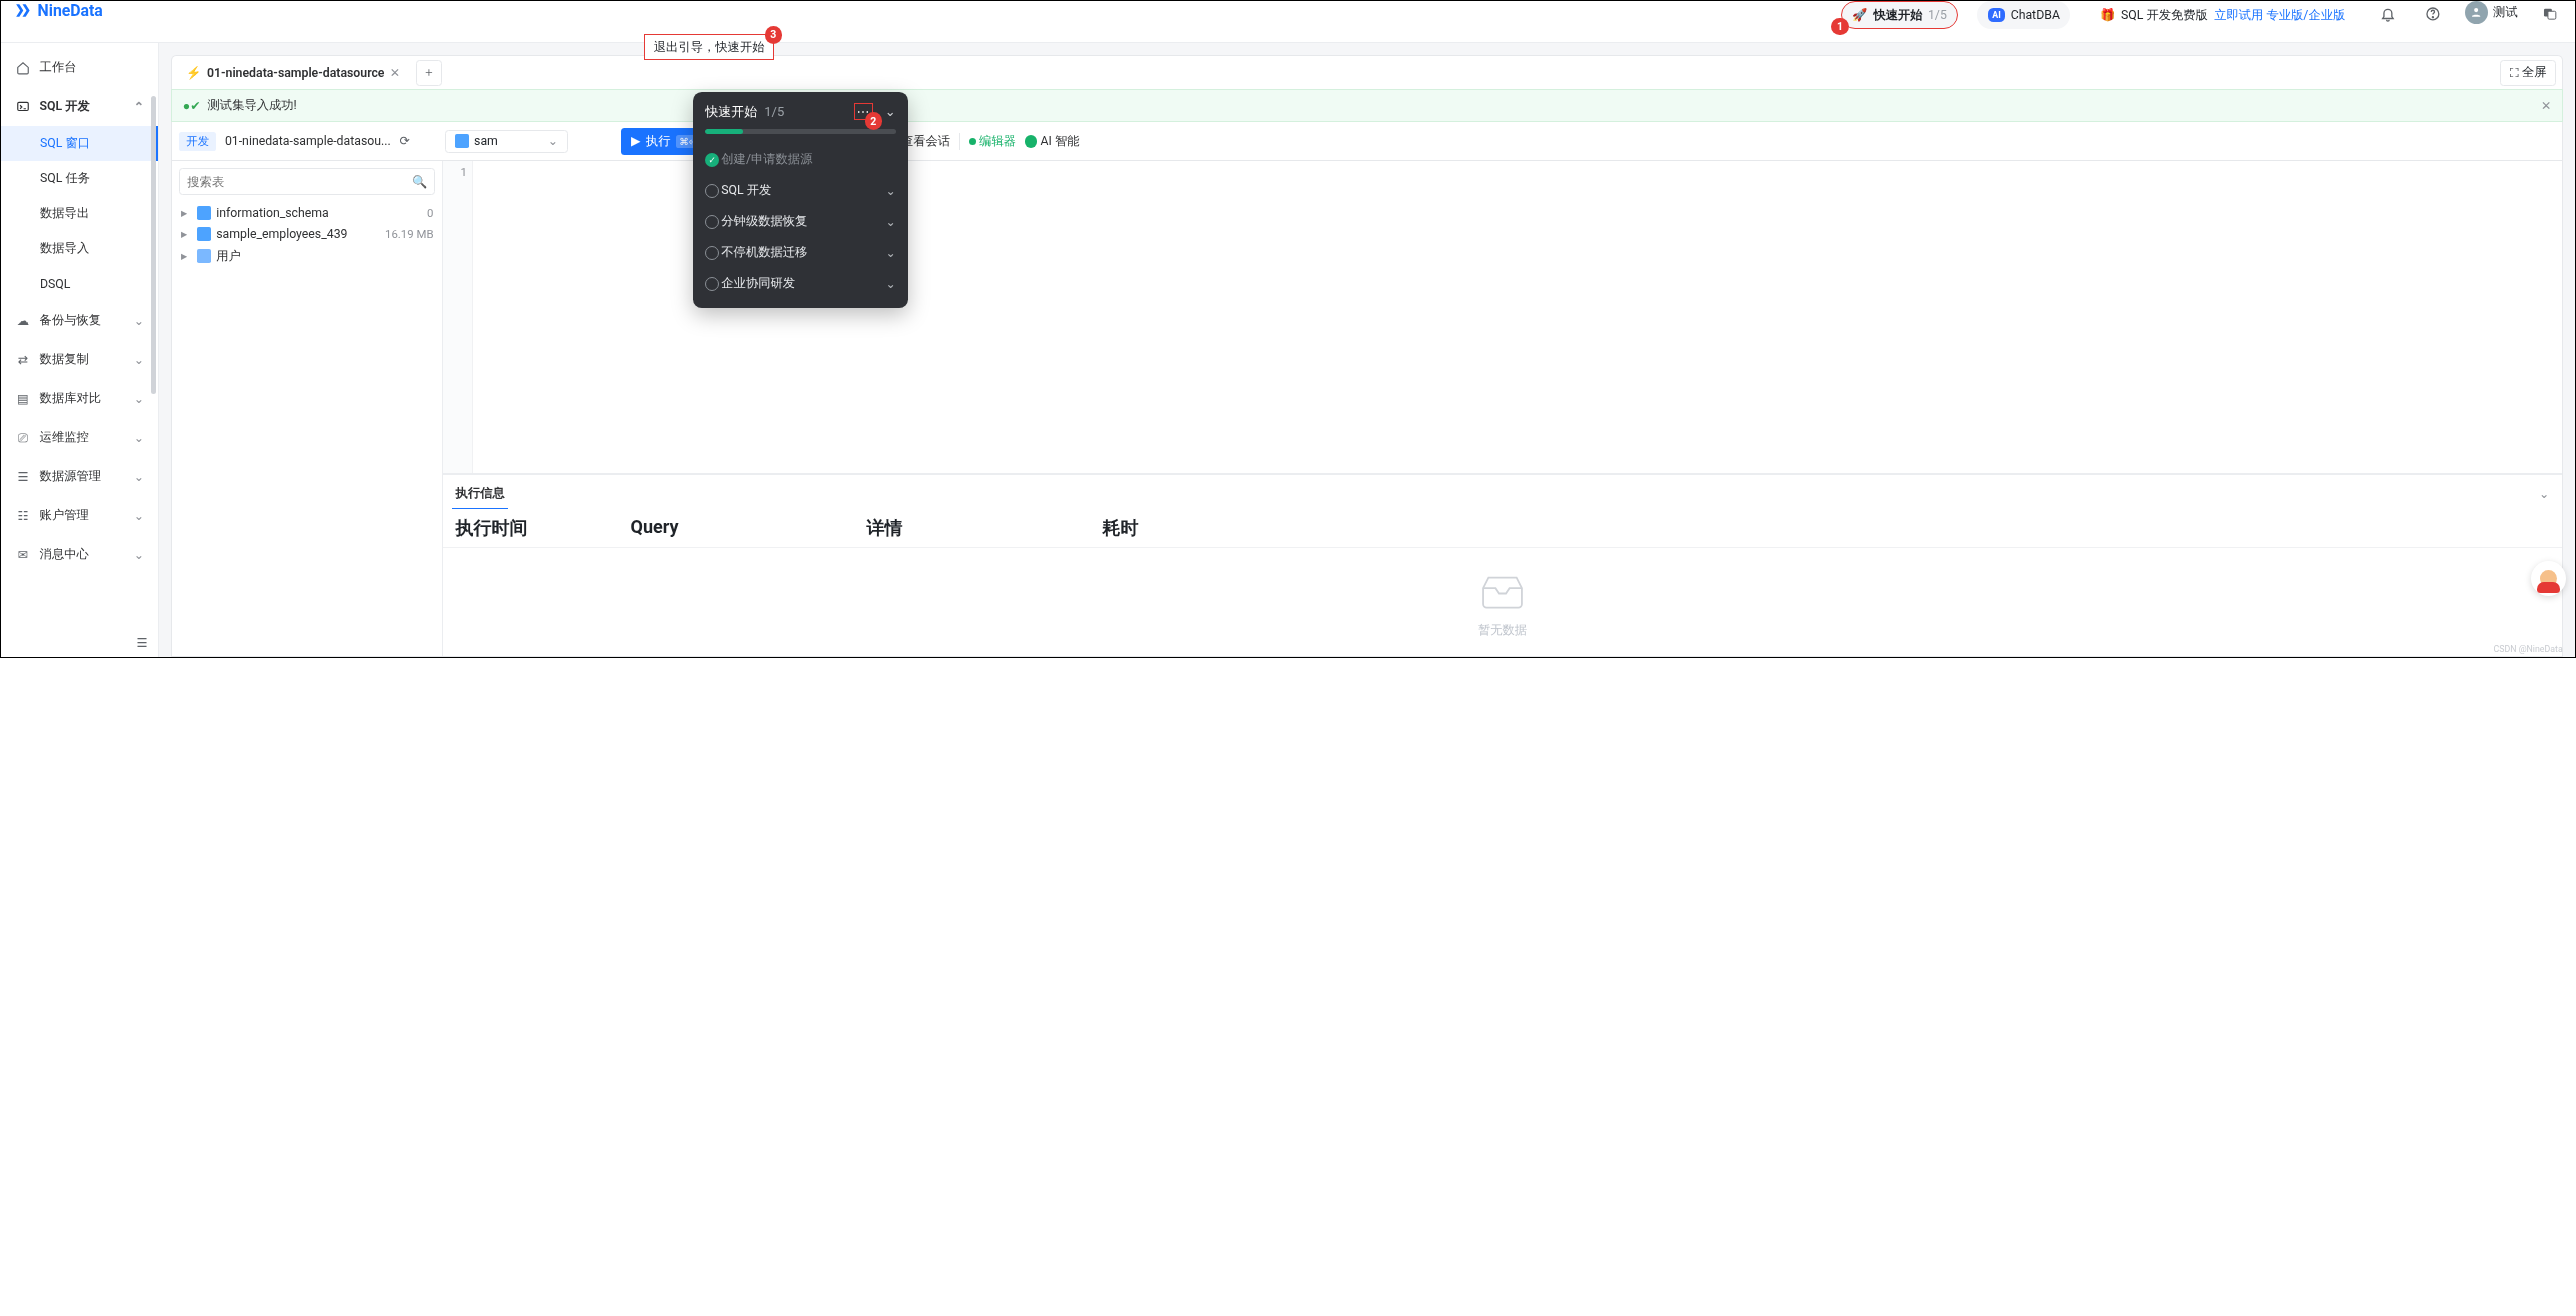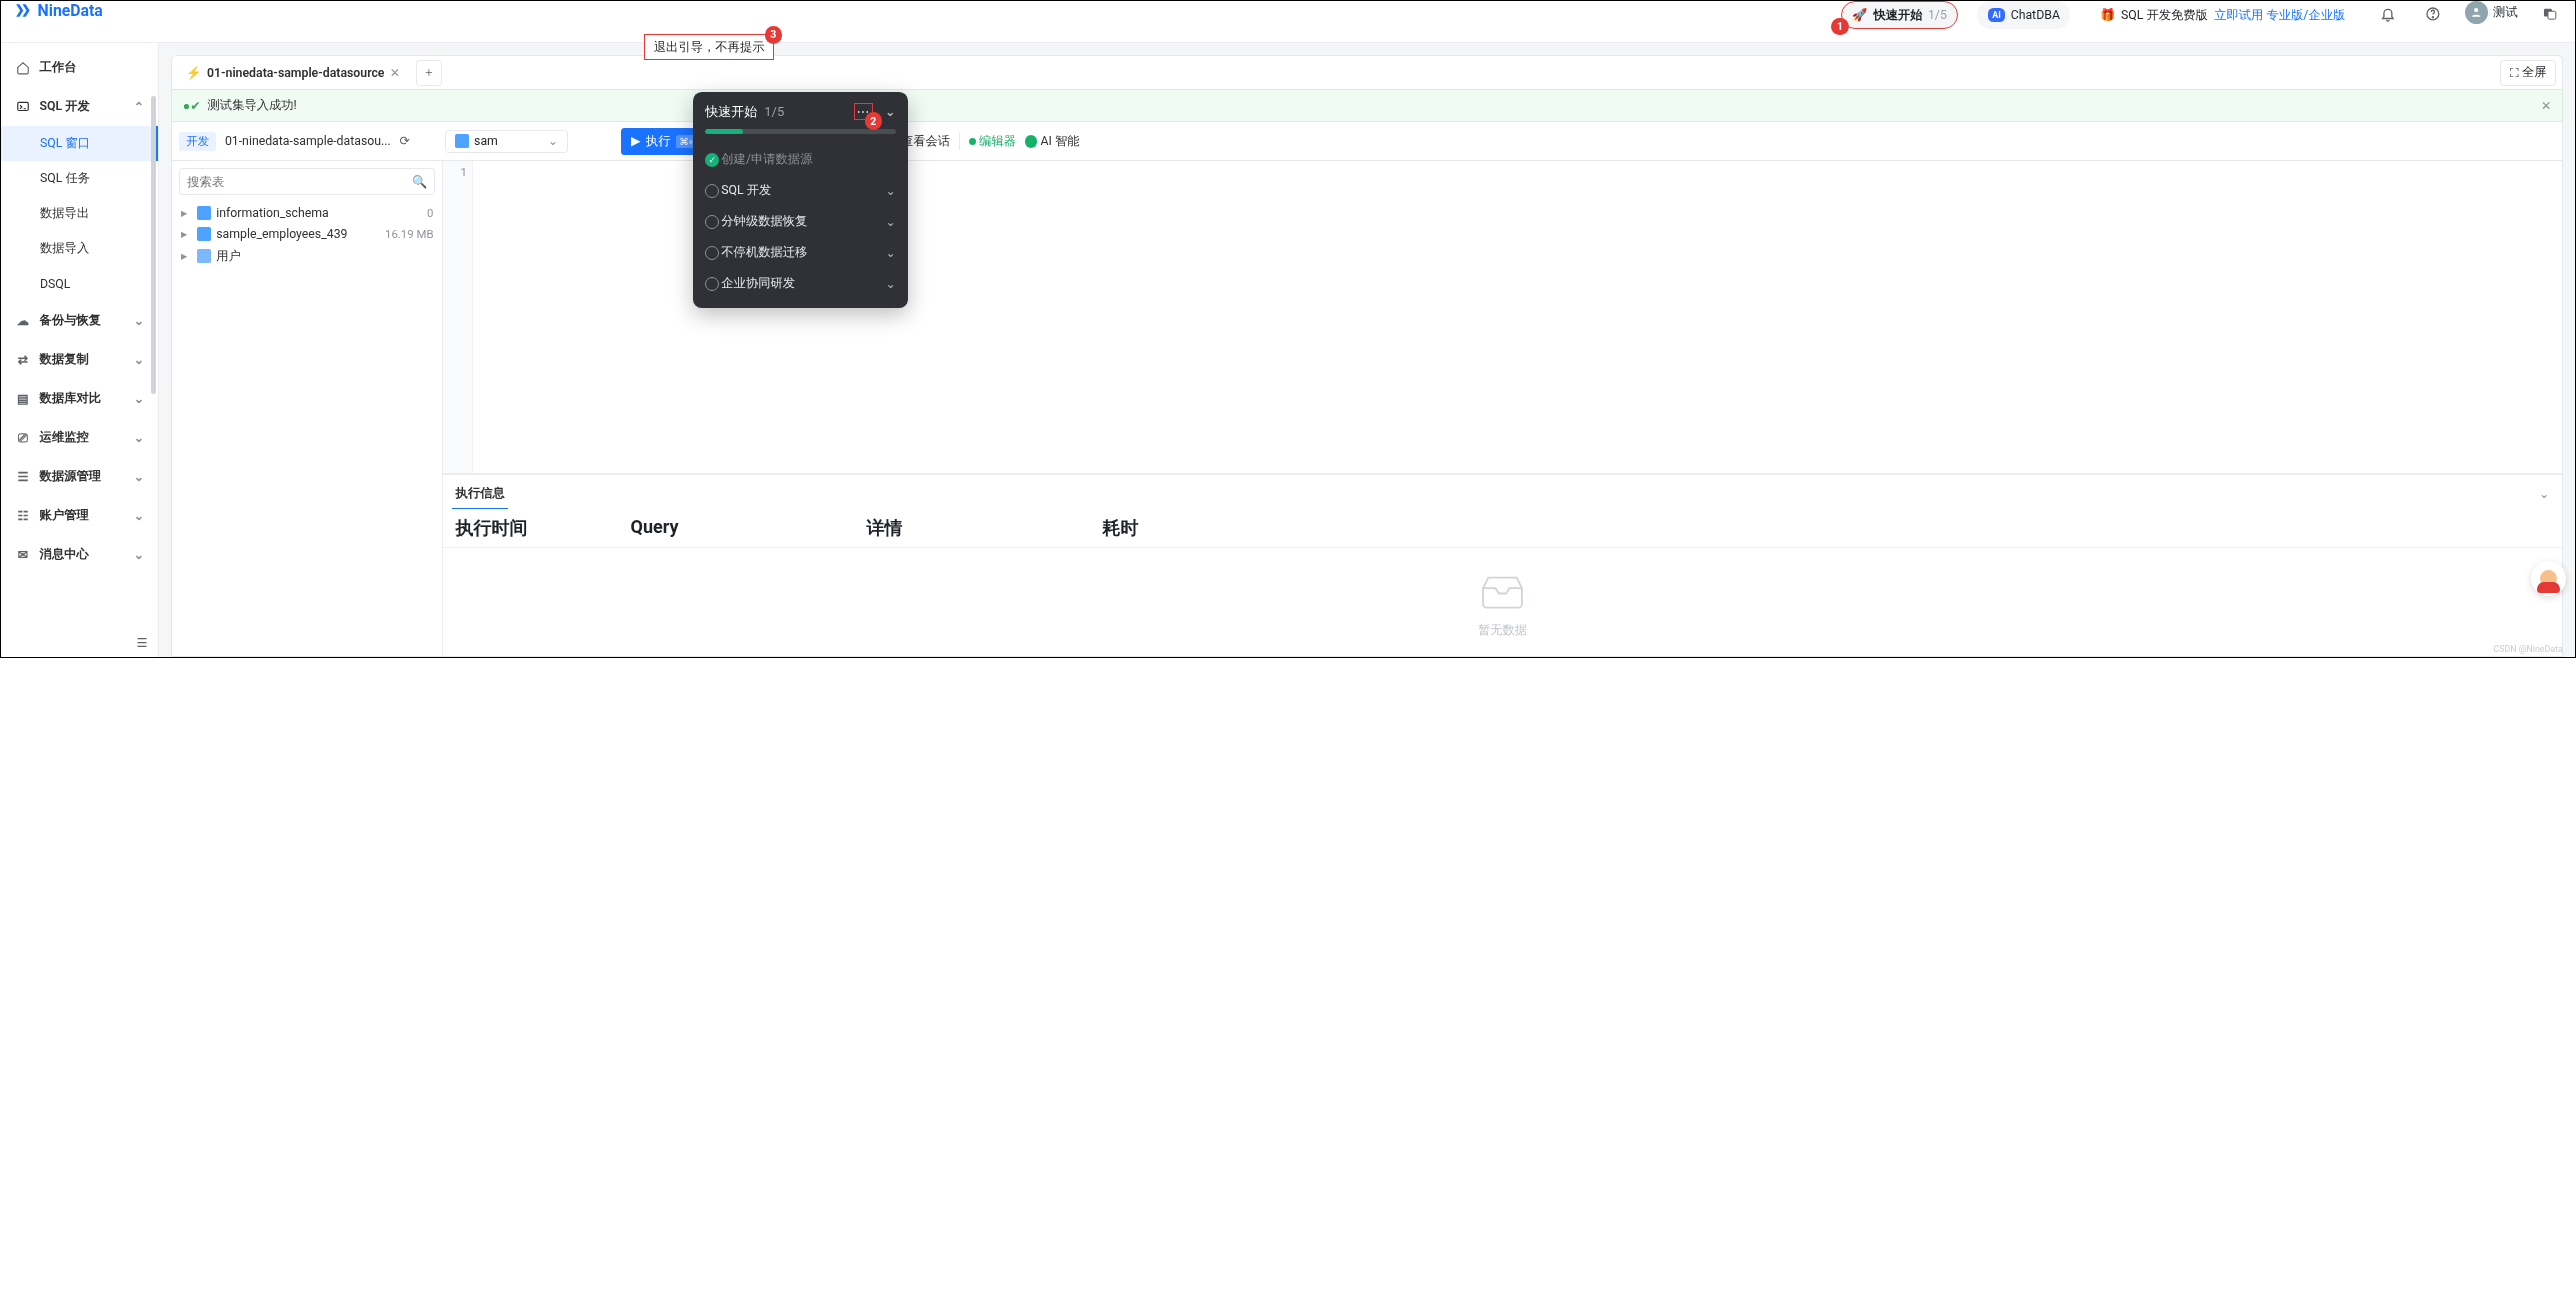--- a/index.html
+++ b/index.html
@@ -22,21 +22,21 @@
 
 .redbox { border: 1.8px solid #e53935; position: relative; }
 .numdot { position: absolute; width: 17.5px; height: 17.5px; background: #e53935; color: #fff; border-radius: 50%; font-size: 10.5px; display: flex; align-items: center; justify-content: center; font-weight: 700; }
 
 .tooltip { position: absolute; top: 33px; left: 643px; background: #fff; border: 1.8px solid #e53935; padding: 3.5px 8.8px; font-size: 12.3px; z-index: 30; }
 .tooltip .numdot { top: -8.8px; right: -8.8px; }
 
 
 .body { display: flex; flex: 1; min-height: 0; }
 .sb { width: 158px; border-right: 0.9px solid #ebedf0; display: flex; flex-direction: column; padding-top: 5.3px; position: relative; }
-.sb-item { display: flex; align-items: center; gap: 8.8px; height: 39px; padding: 0 14px; color: #303133; cursor: pointer; font-size: 12.3px; font-weight: bold; }
+.sb-item { display: flex; align-items: center; gap: 8.8px; height: 39px; padding: 0 14px; color: #303133; cursor: pointer; font-size: 12.3px; }
 .sb-item .chev { margin-left: auto; color: #909399; }
 .sb-sub { padding-left: 39px; height: 35px; display: flex; align-items: center; font-size: 12.3px; color: #303133; cursor: pointer; }
 .sb-sub.active { color: #1a73ff; background: #eaf2ff; border-right: 2.6px solid #1a73ff; }
 .sb-ico { width: 15.8px; height: 15.8px; color: #5f6368; display: inline-flex; align-items: center; justify-content: center; }
 .sb-scroll { position: absolute; right: 1.8px; top: 53px; width: 5.3px; height: 298px; background: #d0d3d8; border-radius: 2.6px; }
 .sb-collapse { position: absolute; bottom: 7px; right: 10.5px; color: #5f6368; }
 
 
 .main { flex: 1; background: #f5f6f8; display: flex; flex-direction: column; min-width: 0; padding: 12.3px 12.3px 0 12.3px; gap: 0; position: relative; }
 .tabs-row { display: flex; align-items: center; gap: 7px; background: #fff; border: 0.9px solid #e6e8eb; border-bottom: none; border-radius: 5.3px 5.3px 0 0; padding: 3.5px 5.3px; }
@@ -170,21 +170,21 @@
       <span>测试</span>
     </div>
     <div class="hdr-ico">
         <svg width="15.8" height="15.8" viewBox="0 0 24 24" fill="#5f6368">
           <rect x="3" y="4" width="12" height="12" rx="2"></rect>
           <rect x="9" y="8" width="12" height="12" rx="2" fill="#fff" stroke="#5f6368" stroke-width="1.5"></rect>
         </svg>
       </div>
 
     <div class="tooltip">
-      <span>退出引导，不再提示</span>
+      <span>退出引导，快速开始</span>
       <span class="numdot">3</span>
     </div>
   </div>
 
   <div class="body">
 
     <div class="sb">
       <div class="sb-item">
         <span class="sb-ico">
             <svg width="14" height="14" viewBox="0 0 24 24" fill="none" stroke="#5f6368" stroke-width="2">

